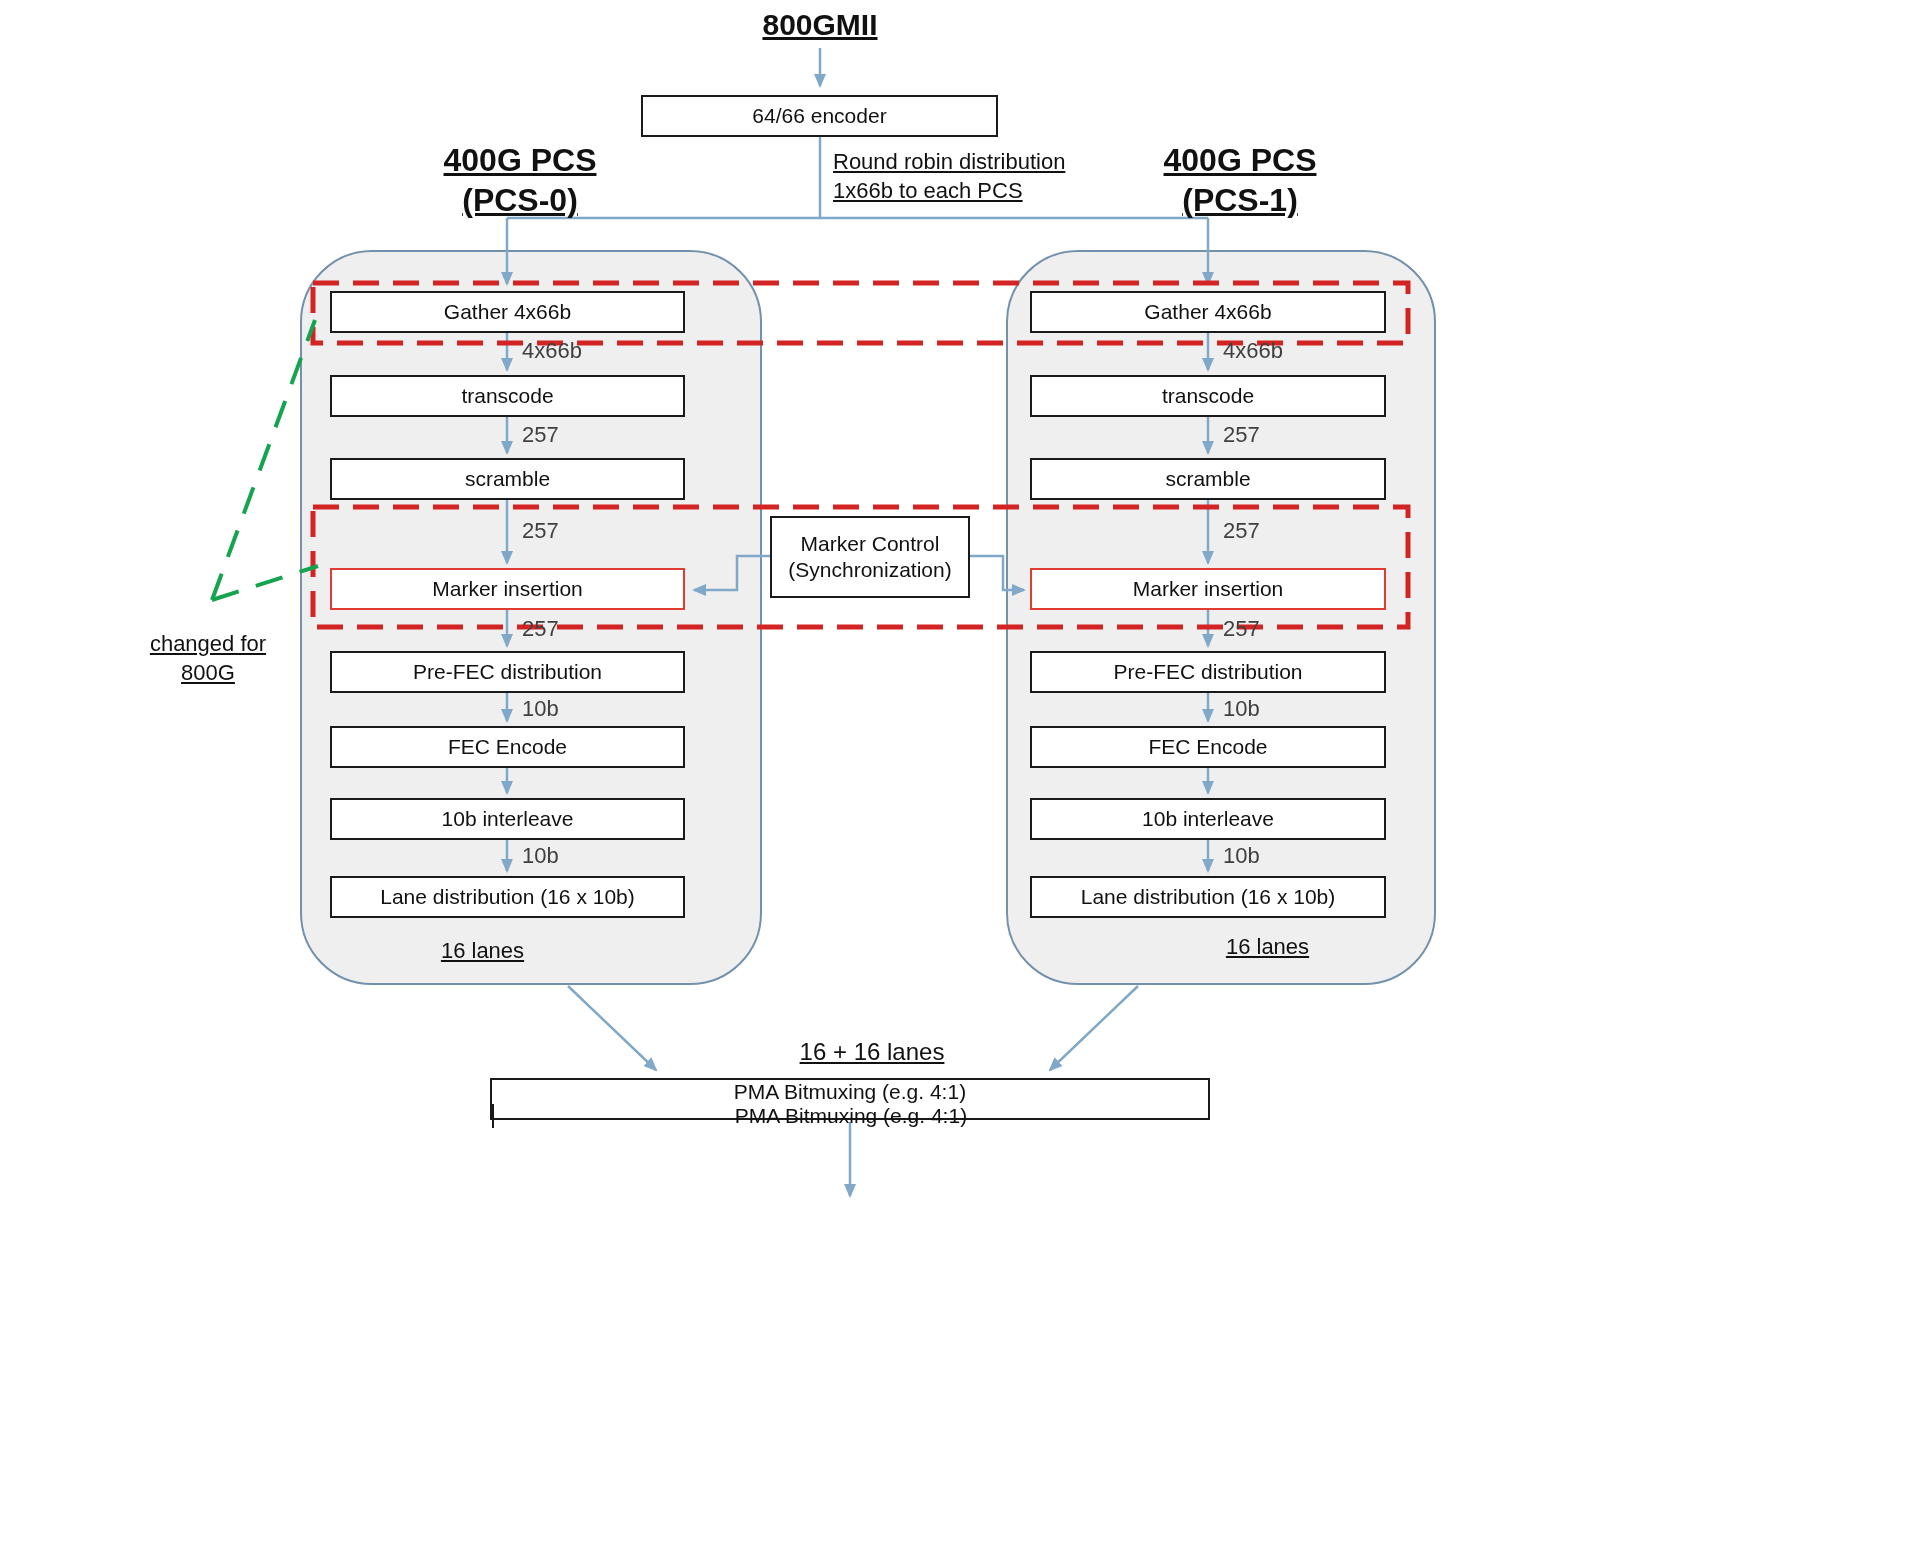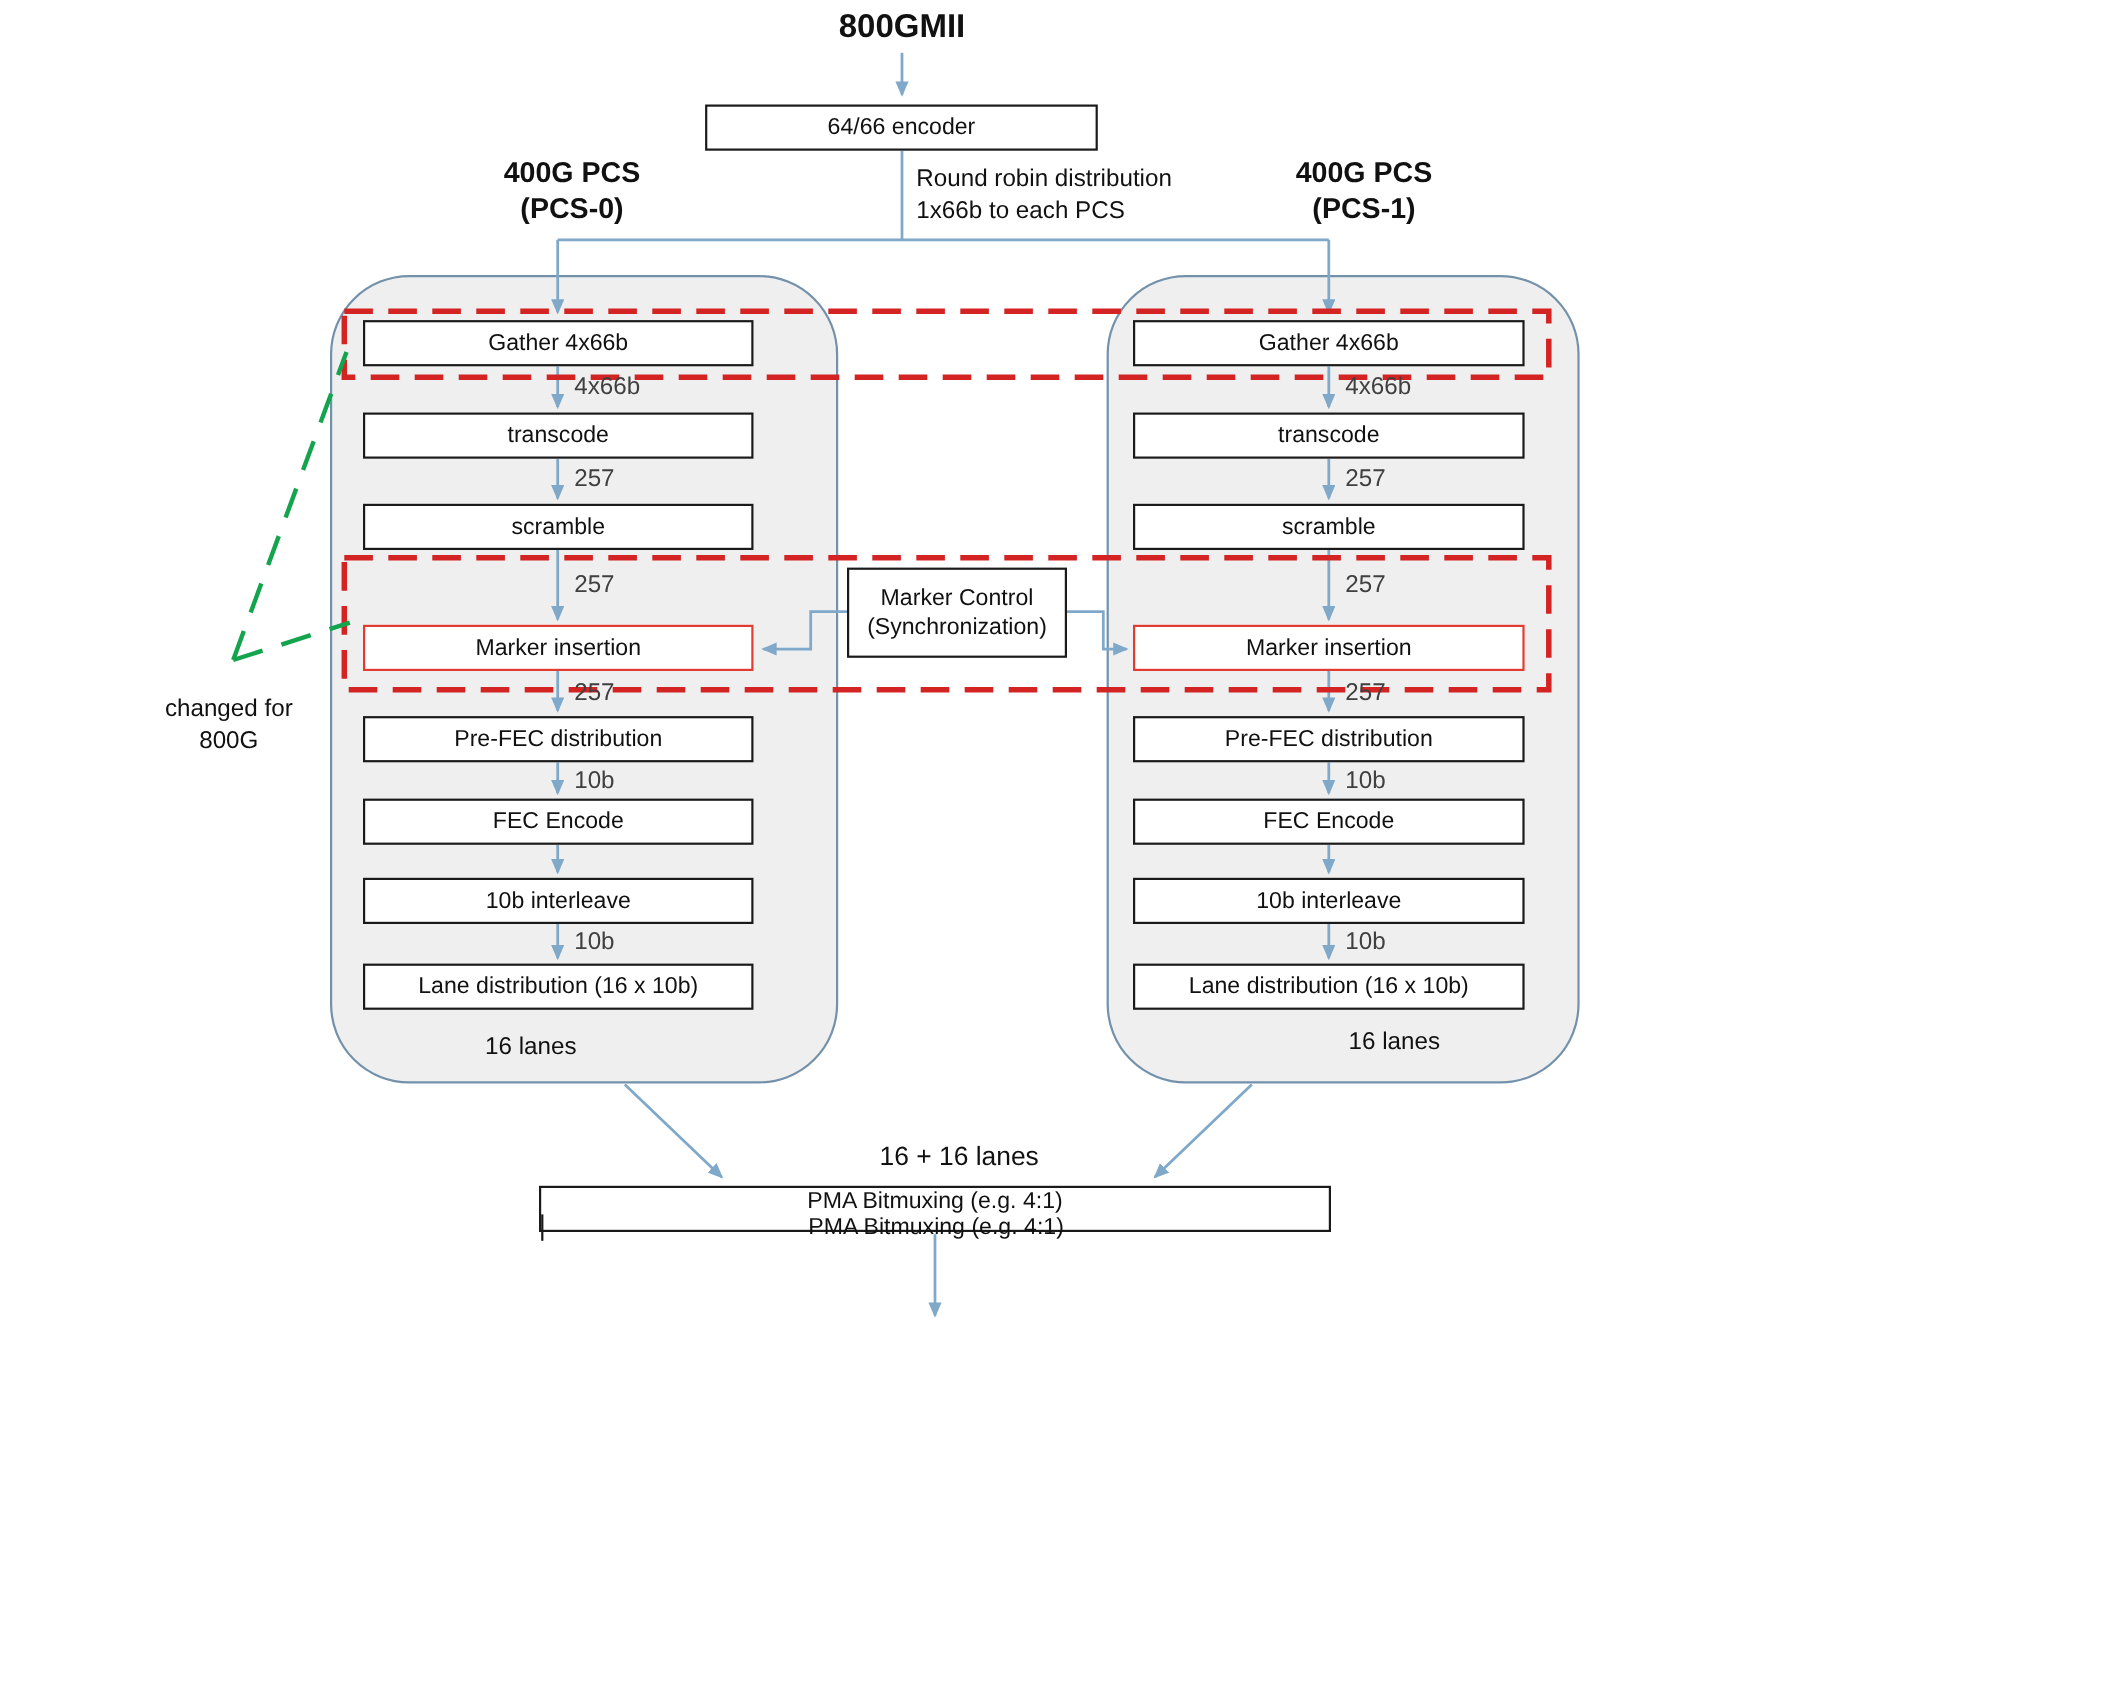--- a/index.html
+++ b/index.html
@@ -14,21 +14,21 @@
     overflow: hidden;
   }
 
   svg.lines {
     position: absolute;
     left: 0; top: 0;
     width: 1920px; height: 1549px;
     pointer-events: none;
   }
 
-  .abs { position: absolute; }
+  .abs { position: absolute; text-decoration: underline; }
   .center { text-align: center; }
   .pre { white-space: pre-line; }
 
   .container-rounded {
     position: absolute;
     background: var(--container-fill, #efefef);
     border: 2px solid var(--container-border, #7491ab);
     border-radius: 72px;
   }
 
@@ -44,21 +44,21 @@
     color: #111;
   }
   .node.red-border { border-color: var(--marker-border, #e03c31); }
 
   .flabel {
     position: absolute;
     font-size: 22px;
     color: #404040;
   }
 
-  .header-label { font-size: 26px; font-weight: bold; line-height: 1.25; }
+  .header-label { font-size: 32px; font-weight: bold; line-height: 1.25; }
   .note-label { font-size: 22px; line-height: 1.3; }
 
   .bonding-box {
     position: absolute;
     background: #ffffff;
     border: 2px solid #1a1a1a;
     display: flex;
     align-items: center;
     justify-content: center;
     font-size: 21px;

